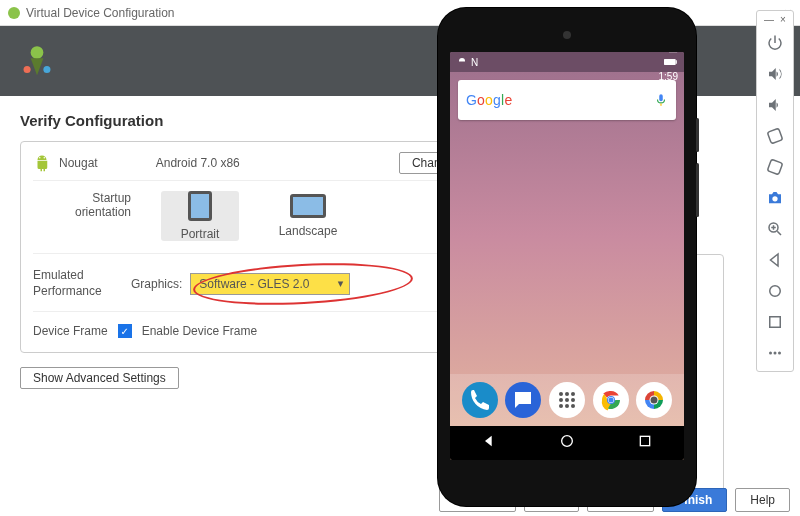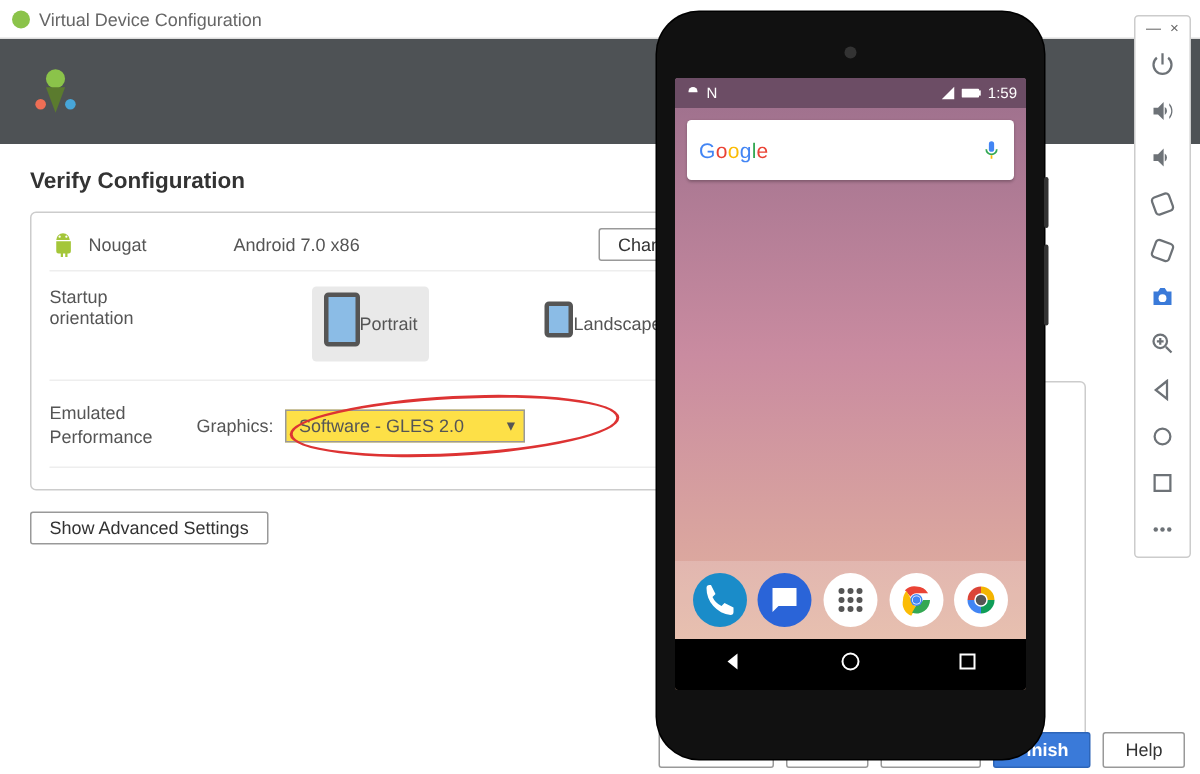--- a/index.html
+++ b/index.html
@@ -10,23 +10,23 @@
   .header-banner { height: 70px; background: #4e5255; display: flex; align-items: center; padding-left: 20px; color: #fff; }
   .header-banner .logo { width: 34px; height: 34px; margin-right: 14px; }
   .header-banner h1 { font-size: 22px; font-weight: 400; }
   .content { position: absolute; top: 96px; left: 0; right: 0; bottom: 0; padding: 16px 20px 0 20px; }
   .section-title { font-size: 15px; font-weight: 700; color: #333; margin-bottom: 12px; }
   .config-box { border: 1px solid #ccc; border-radius: 4px; padding: 10px 12px 14px 12px; width: 470px; background: #fff; font-size: 12px; color: #555; }
   .row { display: flex; align-items: center; margin-bottom: 6px; }
   .os-row { justify-content: space-between; padding-bottom: 6px; border-bottom: 1px solid #eee; }
   .os-row .left { display: flex; align-items: center; gap: 8px; }
   .btn { border: 1px solid #999; background: #fff; color: #333; font-size: 12px; padding: 3px 12px; border-radius: 2px; cursor: pointer; }
-  .orient { display: flex; gap: 30px; margin-top: 10px; padding-bottom: 12px; border-bottom: 1px solid #eee; }
+  .orient { display: flex; gap: 30px; margin-top: 10px; padding-bottom: 12px; border-bottom: 1px solid #eee; text-align: right; }
   .orient-label { width: 98px; }
-  .tile { width: 78px; height: 50px; display: flex; flex-direction: row; align-items: center; justify-content: center; border-radius: 3px; font-size: 12px; cursor: pointer; margin-left: 47px; }
+  .tile { width: 78px; height: 50px; display: flex; flex-direction: column; align-items: center; justify-content: center; border-radius: 3px; font-size: 12px; cursor: pointer; }
   .tile.selected { background: #e9e9e9; }
   .device-portrait { width: 24px; height: 36px; border: 3px solid #555; border-radius: 3px; background: #8bbce6; margin-bottom: 6px; }
   .device-landscape { width: 36px; height: 24px; border: 3px solid #555; border-radius: 3px; background: #8bbce6; margin-bottom: 6px; }
   .perf-row { display: flex; align-items: center; margin-top: 14px; padding-bottom: 12px; border-bottom: 1px solid #eee; position: relative; }
   .perf-label { width: 98px; line-height: 1.3; }
   .glabel { margin-right: 8px; }
   .select { border: 1px solid #999; padding: 3px 22px 3px 8px; font-size: 12px; background: #fde047; position: relative; width: 160px; display: inline-flex; align-items: center; cursor: pointer; }
   .select::after { content: "▾"; position: absolute; right: 6px; color: #555; font-size: 11px; }
   .circle-hand { position: absolute; border: 2px solid #d33; border-radius: 50%; width: 220px; height: 40px; left: 160px; top: -4px; pointer-events: none; transform: rotate(-3deg); }
   .frame-row { display: flex; align-items: center; margin-top: 12px; gap: 10px; }
@@ -44,21 +44,21 @@
   .emu-btn { width: 30px; height: 30px; display: flex; align-items: center; justify-content: center; color: #6d7277; cursor: pointer; border-radius: 3px; }
   .emu-btn svg { width: 18px; height: 18px; fill: currentColor; }
   
   .phone { position: absolute; top: 8px; left: 438px; width: 258px; height: 498px; background: #111; border-radius: 28px; box-shadow: 0 0 0 1px #000; }
   .phone::before { content: ""; position: absolute; top: 23px; left: 50%; width: 8px; height: 8px; background: #333; border-radius: 50%; transform: translateX(-50%); }
   .phone .side-btn { position: absolute; right: -3px; width: 3px; background: #333; border-radius: 2px; }
   .phone .sb1 { top: 110px; height: 34px; }
   .phone .sb2 { top: 155px; height: 54px; }
   .screen { position: absolute; top: 44px; left: 12px; right: 12px; bottom: 46px; border-radius: 2px; overflow: hidden; background: linear-gradient(#9c6f8c 0%, #c98ba0 45%, #e7b99e 100%); }
   .statusbar { height: 20px; background: #6c4d65; display: flex; align-items: center; padding: 0 6px; color: #fff; font-size: 10px; justify-content: space-between; }
-  .statusbar .right { display: flex; align-items: center; gap: 4px; }
+  .statusbar .right { display: flex; align-items: flex-end; gap: 4px; flex-direction: column; }
   .searchpill { margin: 8px 8px 0 8px; height: 40px; background: #fff; border-radius: 3px; box-shadow: 0 1px 2px rgba(0,0,0,.25); display: flex; align-items: center; padding: 0 8px; }
   .google-text { font-size: 14px; letter-spacing: .2px; }
   .google-text span:nth-child(1){color:#4285F4}.google-text span:nth-child(2){color:#EA4335}.google-text span:nth-child(3){color:#FBBC05}.google-text span:nth-child(4){color:#4285F4}.google-text span:nth-child(5){color:#34A853}.google-text span:nth-child(6){color:#EA4335}
   .mic { margin-left: auto; width: 14px; height: 14px; }
   .gmail-card { position: absolute; bottom: 92px; left: 50%; transform: translateX(-50%); text-align: center; }
   .gmail-icon { width: 38px; height: 30px; background: #fff; border: 1px solid #ddd; position: relative; border-radius: 3px; }
   .gmail-icon::before { content: ""; position: absolute; left: 0; top: 0; border-left: 19px solid #e34133; border-right: 19px solid #e34133; border-bottom: 14px solid transparent; border-top: 0; height: 0; width: 0; }
   .gmail-label { color: #fff; font-size: 9px; margin-top: 4px; text-shadow: 0 1px 1px rgba(0,0,0,.4); }
   .dock { position: absolute; bottom: 34px; left: 0; right: 0; height: 52px; background: rgba(255,255,255,.18); display: flex; align-items: center; justify-content: space-around; padding: 0 8px; }
   .app { width: 36px; height: 36px; border-radius: 50%; display: flex; align-items: center; justify-content: center; }
@@ -118,20 +118,25 @@
     <div class="perf-row">
       <div class="perf-label" style="white-space:pre-line">Emulated
 Performance</div>
       <span class="glabel">Graphics:</span>
       <div class="select">
         <span>Software - GLES 2.0</span>
       </div>
       <div class="circle-hand"></div>
     </div>
 
+    <div class="frame-row">
+      <span>Device Frame</span>
+      <span class="checkbox">✓</span>
+      <span>Enable Device Frame</span>
+    </div>
   </div>
 
   <button class="btn adv-btn">Show Advanced Settings</button>
 
   
   <div class="preview-panel">
     <div style="font-weight:700;color:#333">AV</div>
     <div style="margin-top:30px">The</div>
   </div>
 </div>

